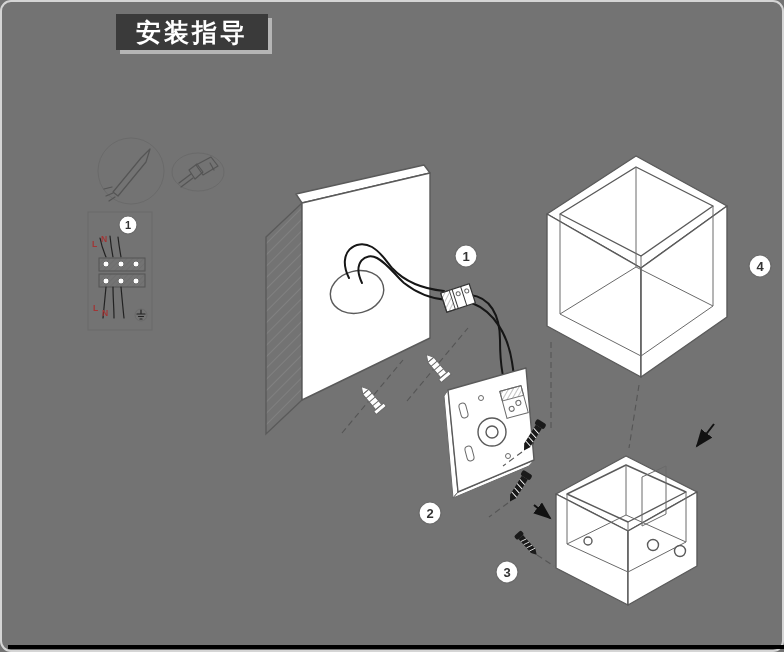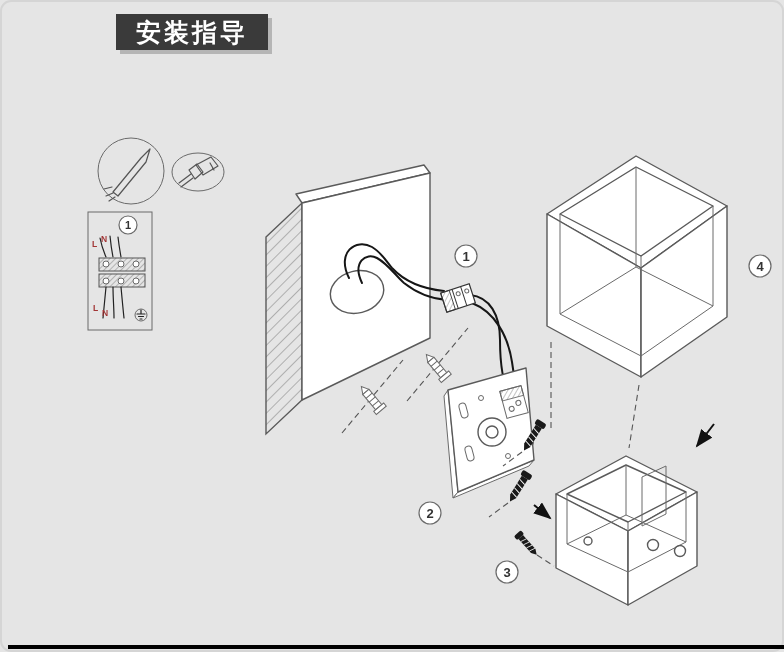--- a/index.html
+++ b/index.html
@@ -1,16 +1,16 @@
 <!DOCTYPE html>
 <html><head>
 <meta charset="utf-8">
 <style>
   html,body{margin:0;padding:0;background:#fff;}
-  .stage{position:relative;width:784px;height:652px;background:#e5e5e5;overflow:hidden;
+  .stage{position:relative;width:784px;height:652px;background:#737373;overflow:hidden;
          font-family:"Liberation Sans","DejaVu Sans",sans-serif;}
   svg{display:block;}
   .ln{stroke:#5a5a5a;stroke-width:1.4;fill:#ffffff;stroke-linejoin:round;}
   .ln-open{stroke:#5a5a5a;stroke-width:1.4;fill:none;stroke-linejoin:round;}
   .ln-thin{stroke:#6a6a6a;stroke-width:1;fill:#ffffff;}
   .ln-thin-open{stroke:#6a6a6a;stroke-width:1;fill:none;}
   .wire{stroke:#161616;stroke-width:2;fill:none;stroke-linecap:round;}
   .wire-s{stroke:#222;stroke-width:1.2;fill:none;stroke-linecap:round;}
   .dash{stroke:#555;stroke-width:1.1;stroke-dasharray:6 4;fill:none;}
   .badge{stroke:#6a6a6a;stroke-width:1.2;fill:#ffffff;}

